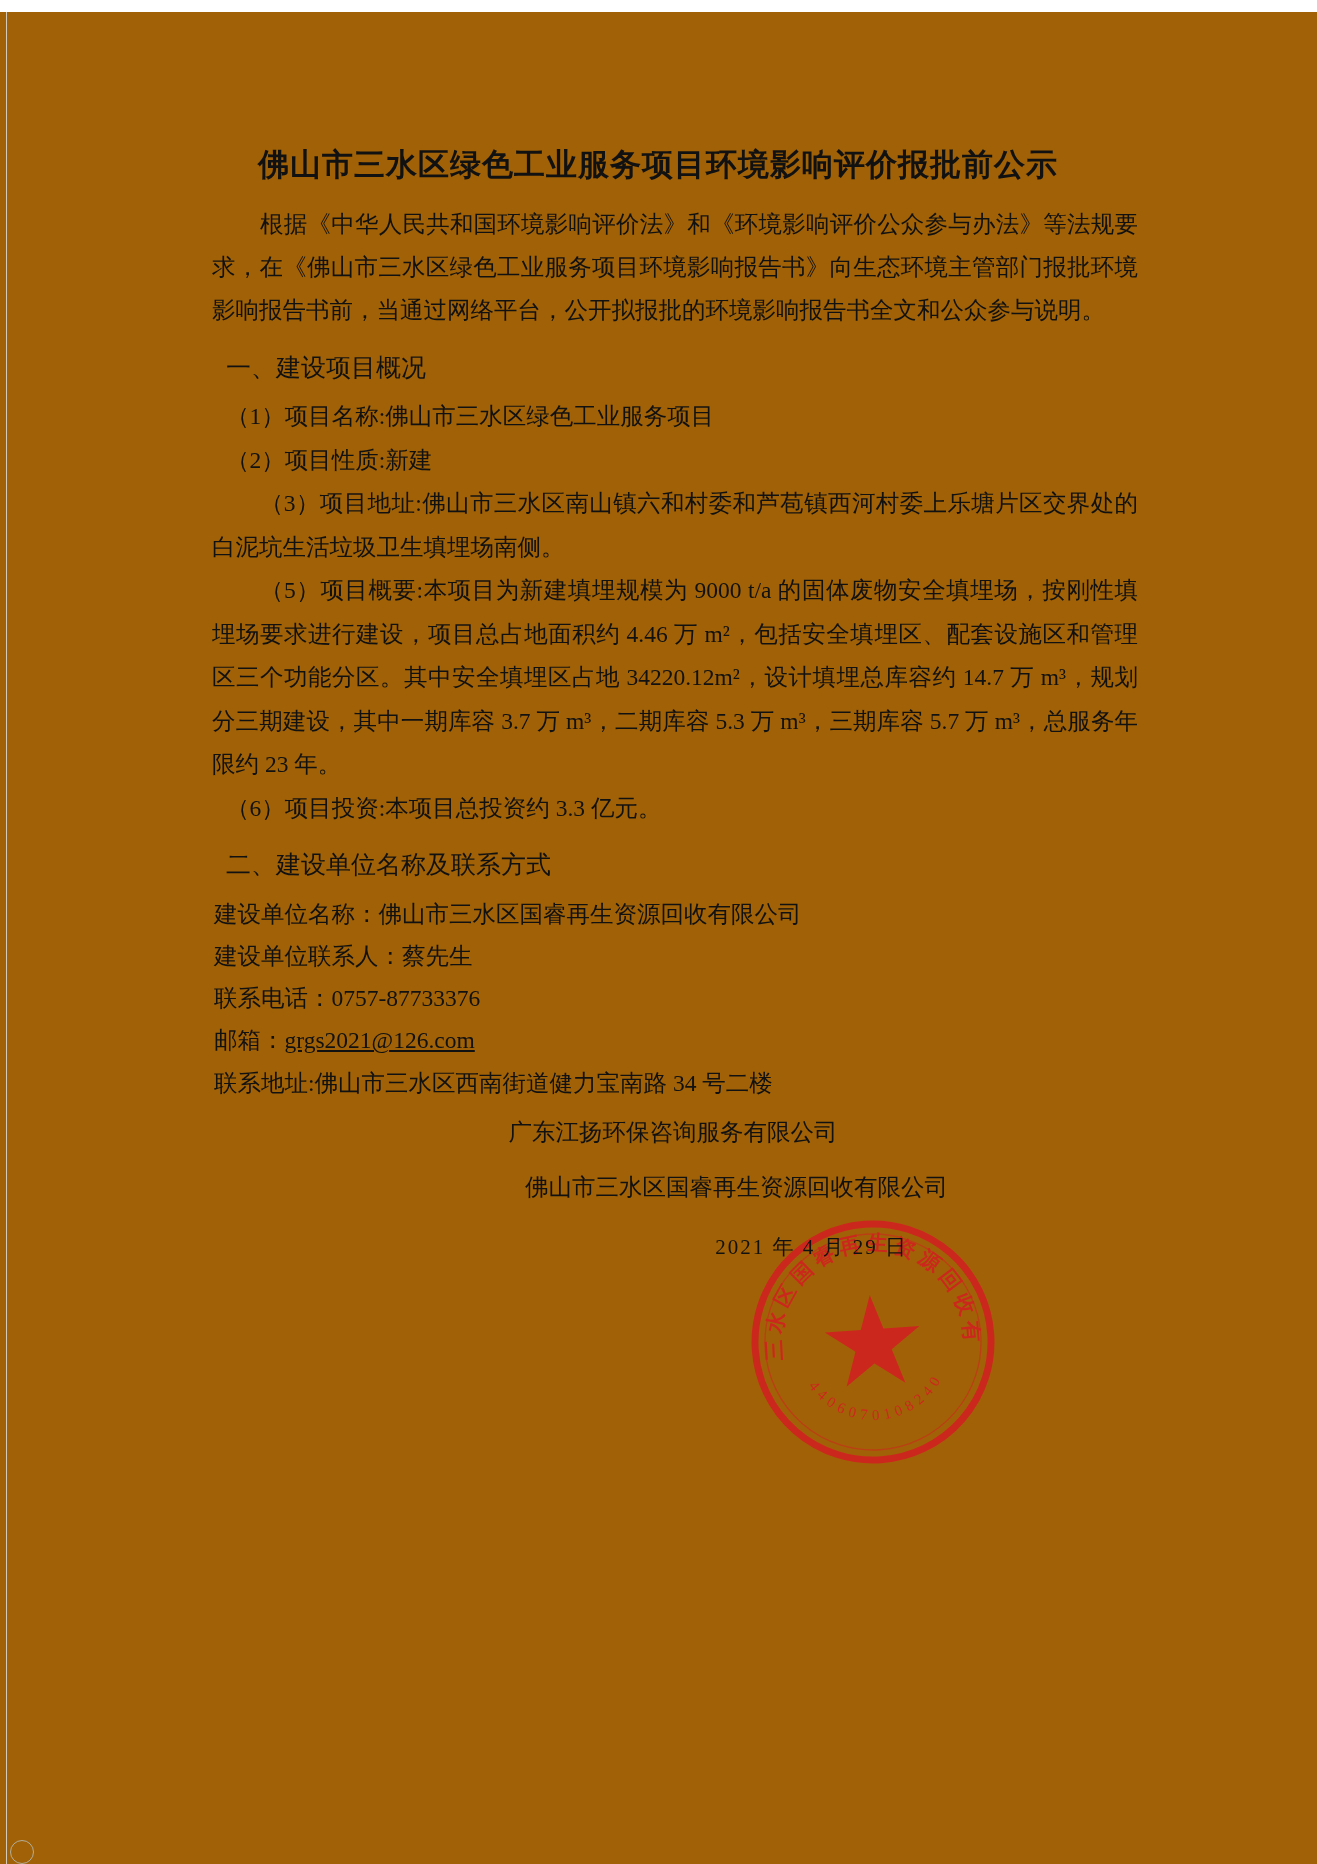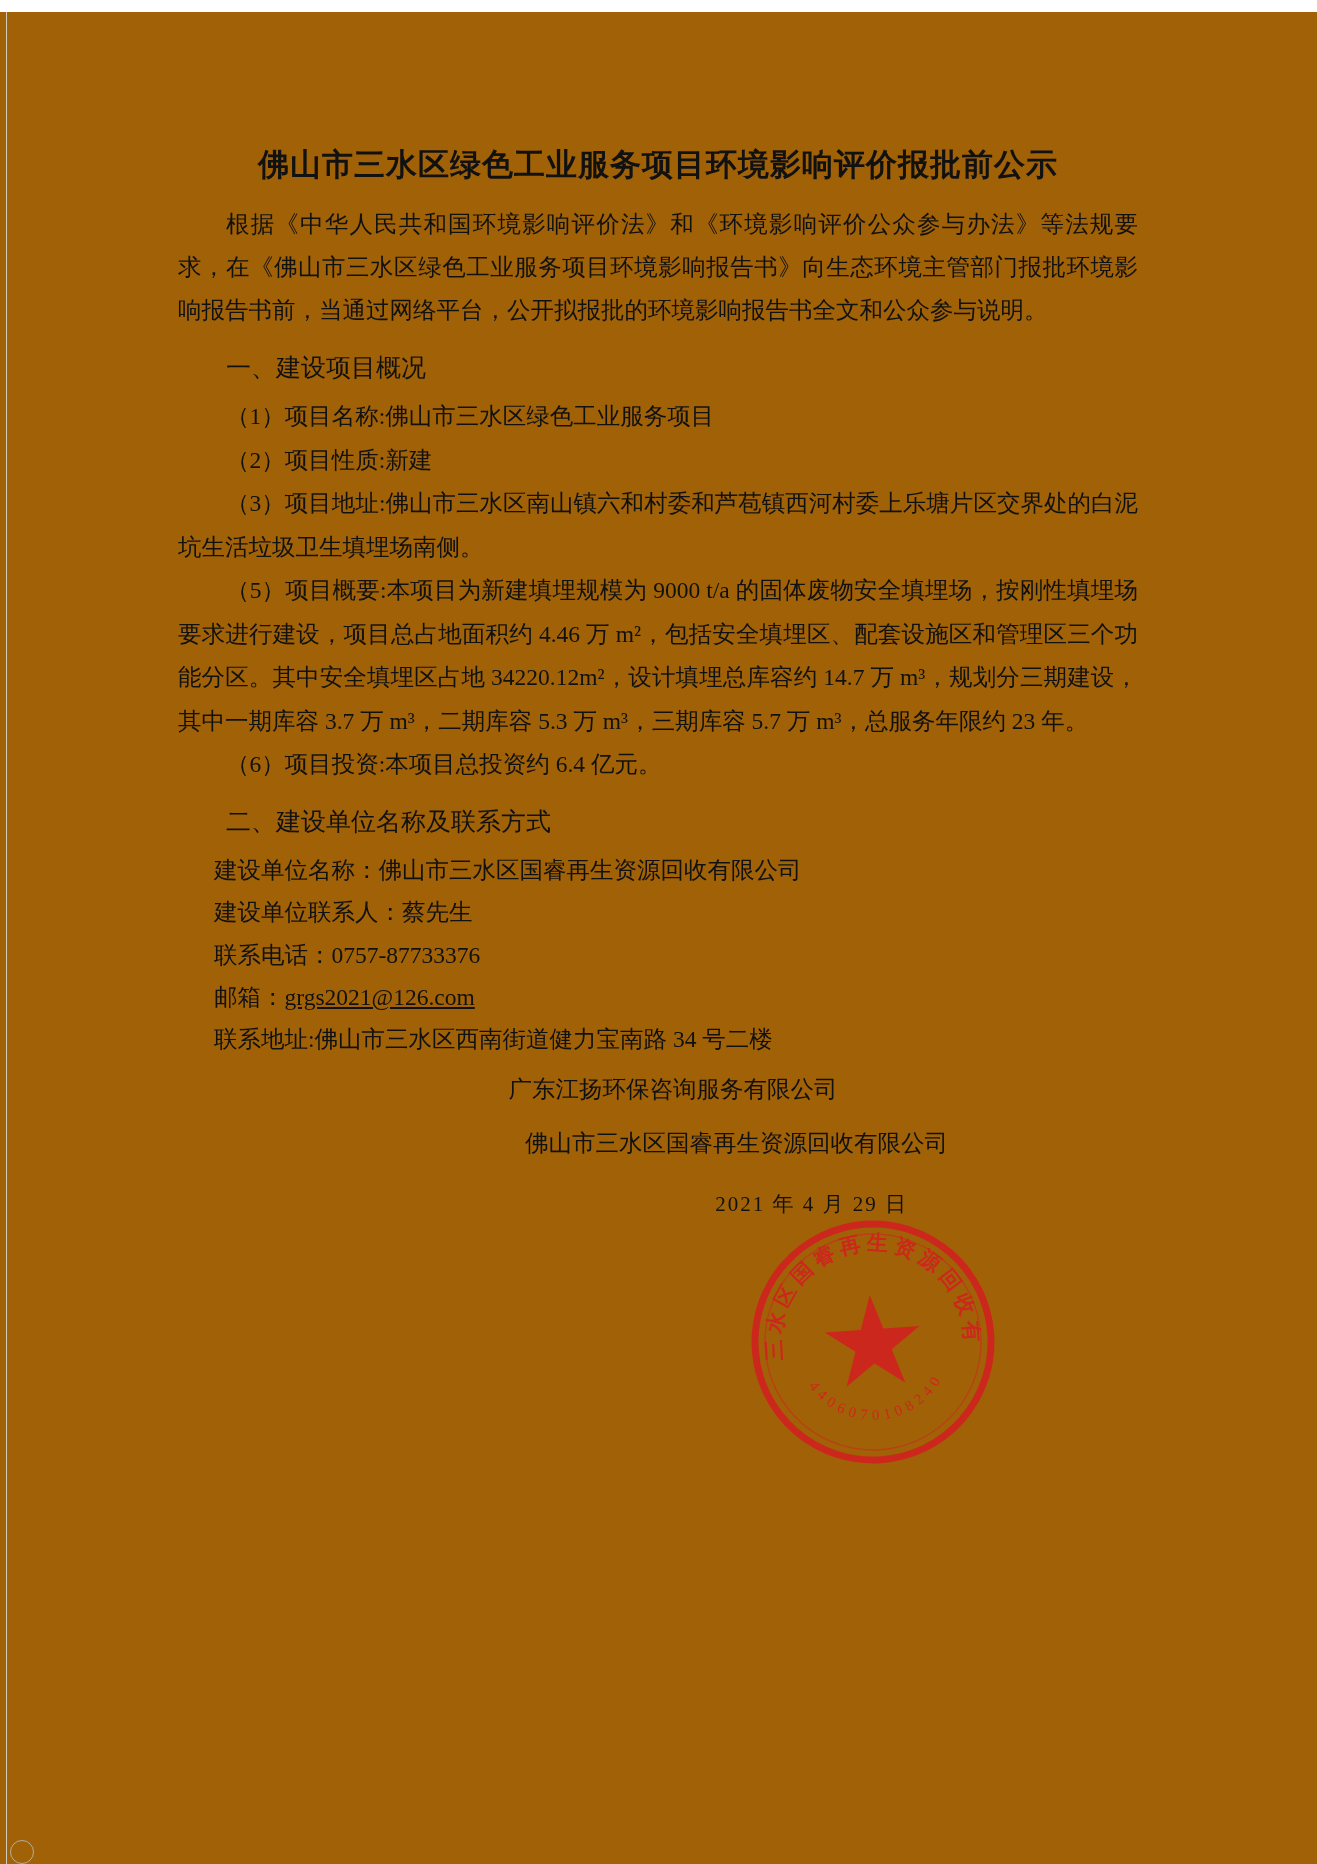--- a/index.html
+++ b/index.html
@@ -40,20 +40,21 @@
   .para {
     font-size: 23.5px;
     line-height: 1.85;
     text-align: justify;
     text-justify: inter-ideograph;
     margin: 0;
     color: #111;
   }
   .para.indent2 {
     text-indent: 48px;
+    margin-left: 34px;
   }
   .section-heading {
     font-size: 25px;
     font-weight: normal;
     margin: 14px 0 6px 0;
     text-indent: 48px;
     line-height: 1.7;
     color: #111;
   }
   .item {
@@ -150,21 +151,21 @@
     <p class="para indent2">根据《中华人民共和国环境影响评价法》和《环境影响评价公众参与办法》等法规要求，在《佛山市三水区绿色工业服务项目环境影响报告书》向生态环境主管部门报批环境影响报告书前，当通过网络平台，公开拟报批的环境影响报告书全文和公众参与说明。</p>
 
     <h2 class="section-heading">一、建设项目概况</h2>
 
     <p class="item">（1）项目名称:佛山市三水区绿色工业服务项目</p>
     <p class="item">（2）项目性质:新建</p>
     <p class="para indent2">（3）项目地址:佛山市三水区南山镇六和村委和芦苞镇西河村委上乐塘片区交界处的白泥坑生活垃圾卫生填埋场南侧。</p>
 
     <p class="para indent2"><span>（5）项目概要:</span><span>本项目为新建填埋规模为 9000 t/a 的固体废物安全填埋场，按刚性填埋场要求进行建设，项目总占地面积约 4.46 万 m²，包括安全填埋区、配套设施区和管理区三个功能分区。其中安全填埋区占地 34220.12m²，设计填埋总库容约 14.7 万 m³，规划分三期建设，其中一期库容 3.7 万 m³，二期库容 5.3 万 m³，三期库容 5.7 万 m³，总服务年限约 23 年。</span></p>
 
-    <p class="item">（6）项目投资:本项目总投资约 6.4 亿元。</p>
+    <p class="item">（6）项目投资:本项目总投资约 3.3 亿元。</p>
 
     <h2 class="section-heading">二、建设单位名称及联系方式</h2>
 
     <p class="contact-line"><span>建设单位名称：</span><span>佛山市三水区国睿再生资源回收有限公司</span></p>
 
     <p class="contact-line"><span>建设单位联系人：</span><span>蔡先生</span></p>
 
     <p class="contact-line"><span>联系电话：</span><span>0757-87733376</span></p>
 
     <p class="contact-line"><span>邮箱：</span><span class="email-text">grgs2021@126.com</span></p>

